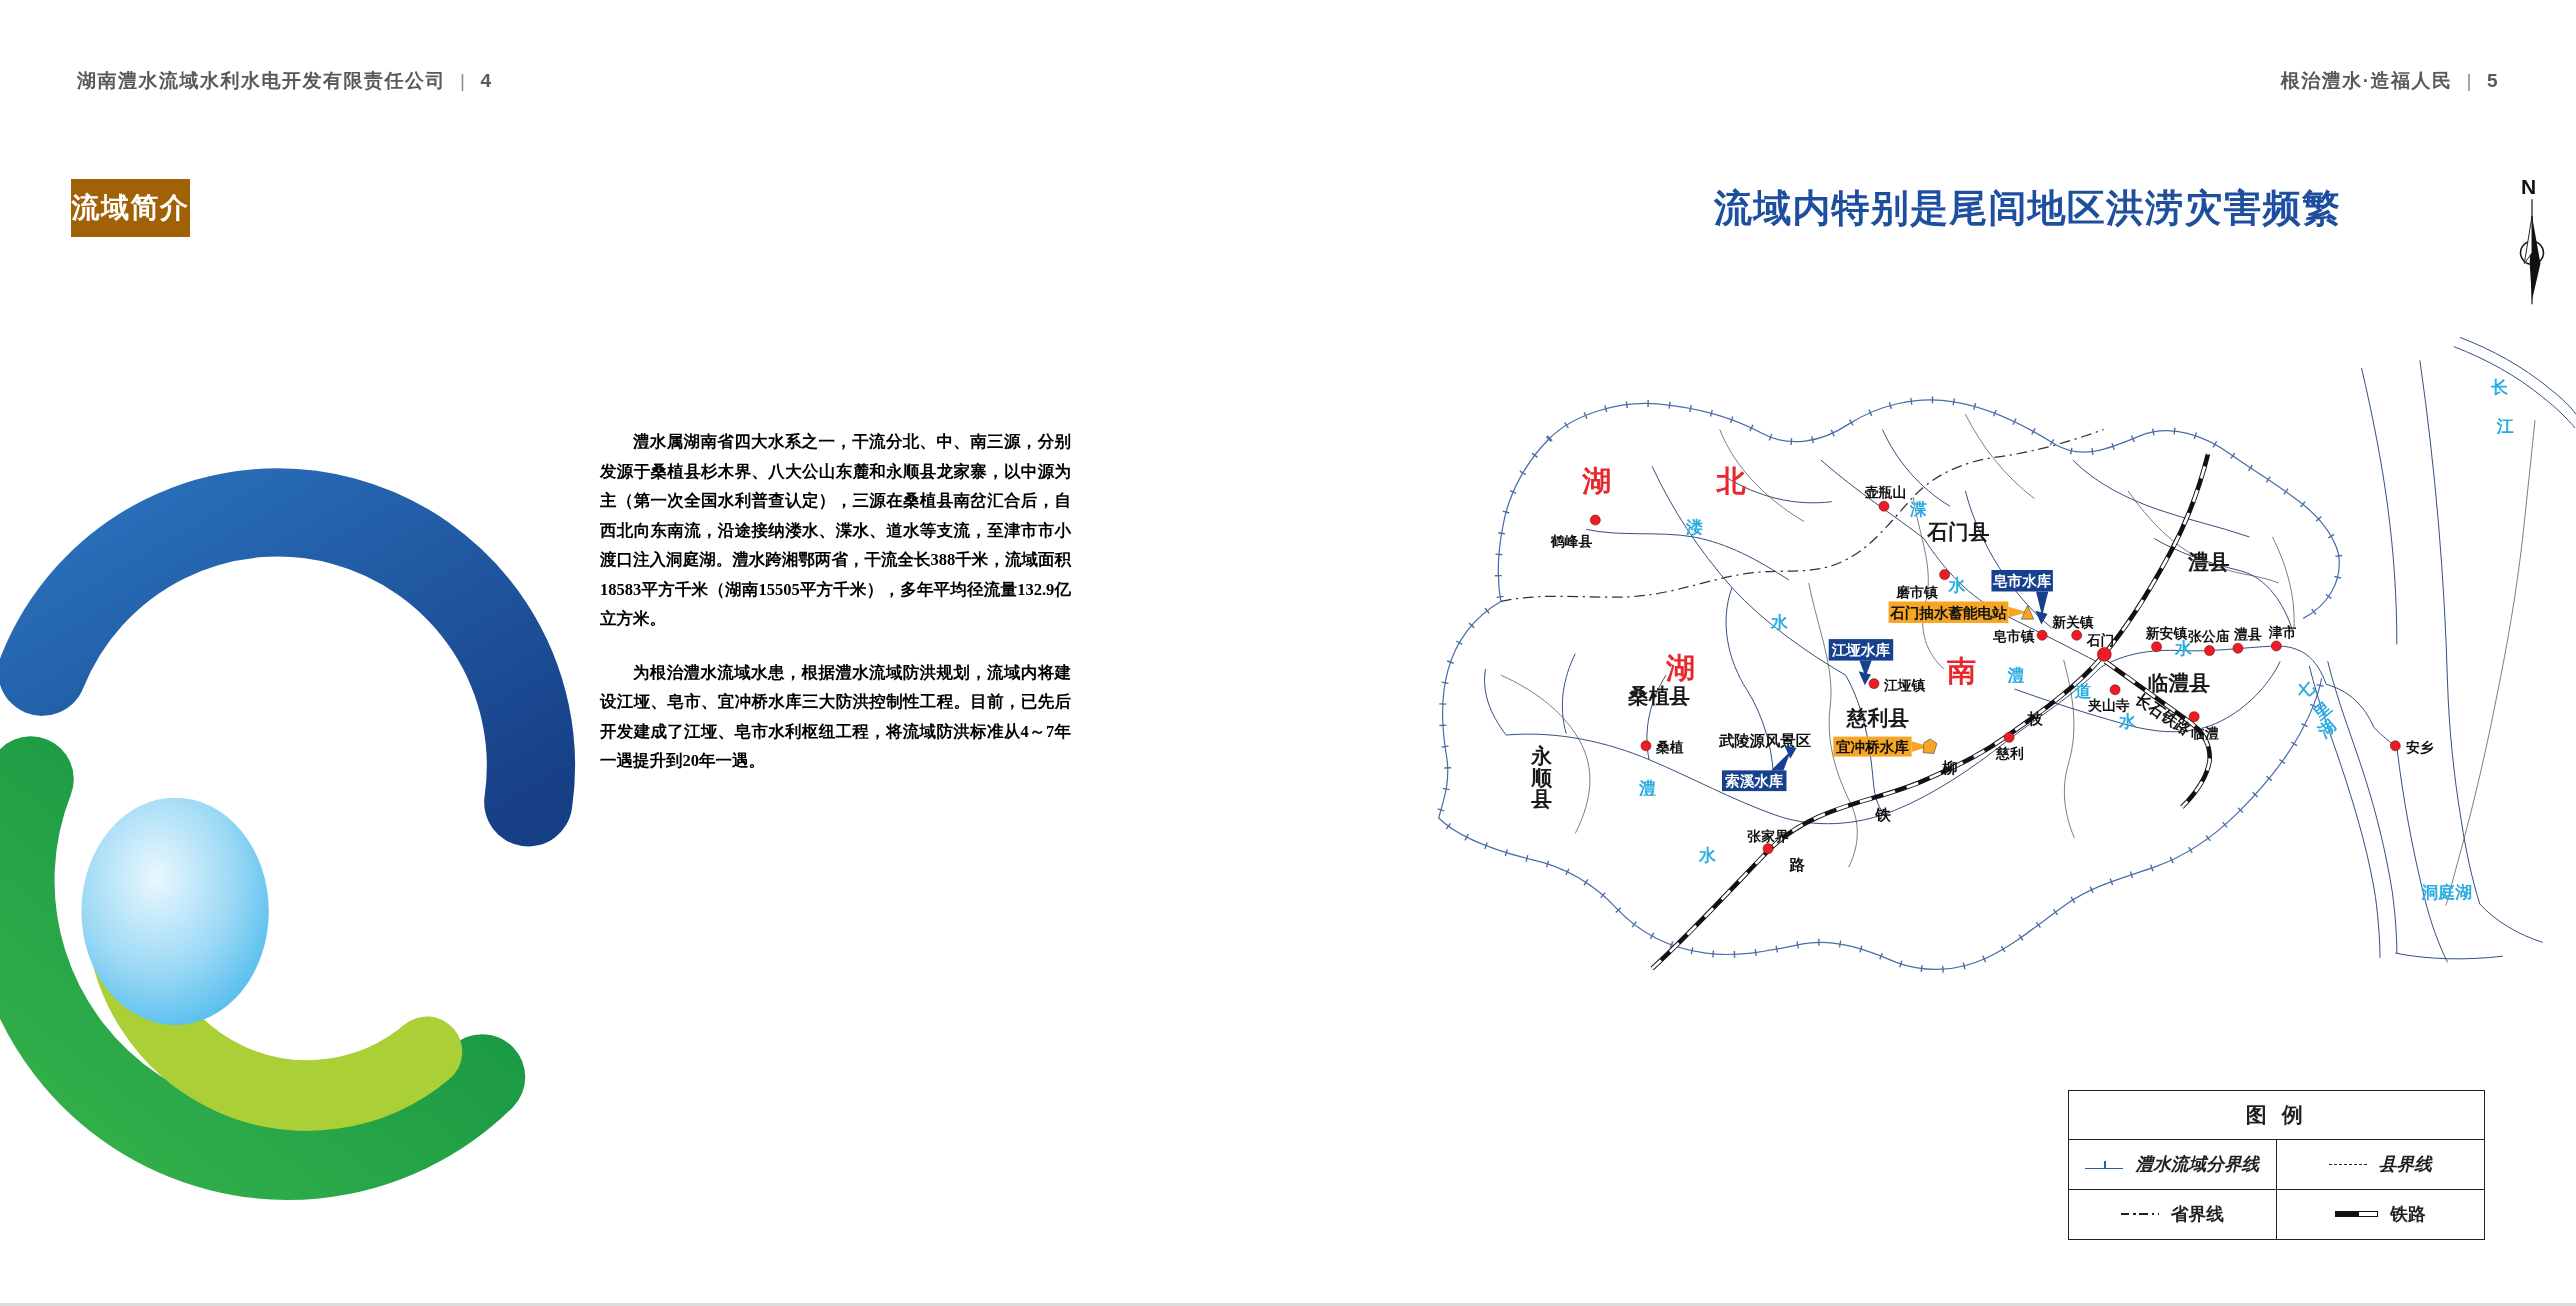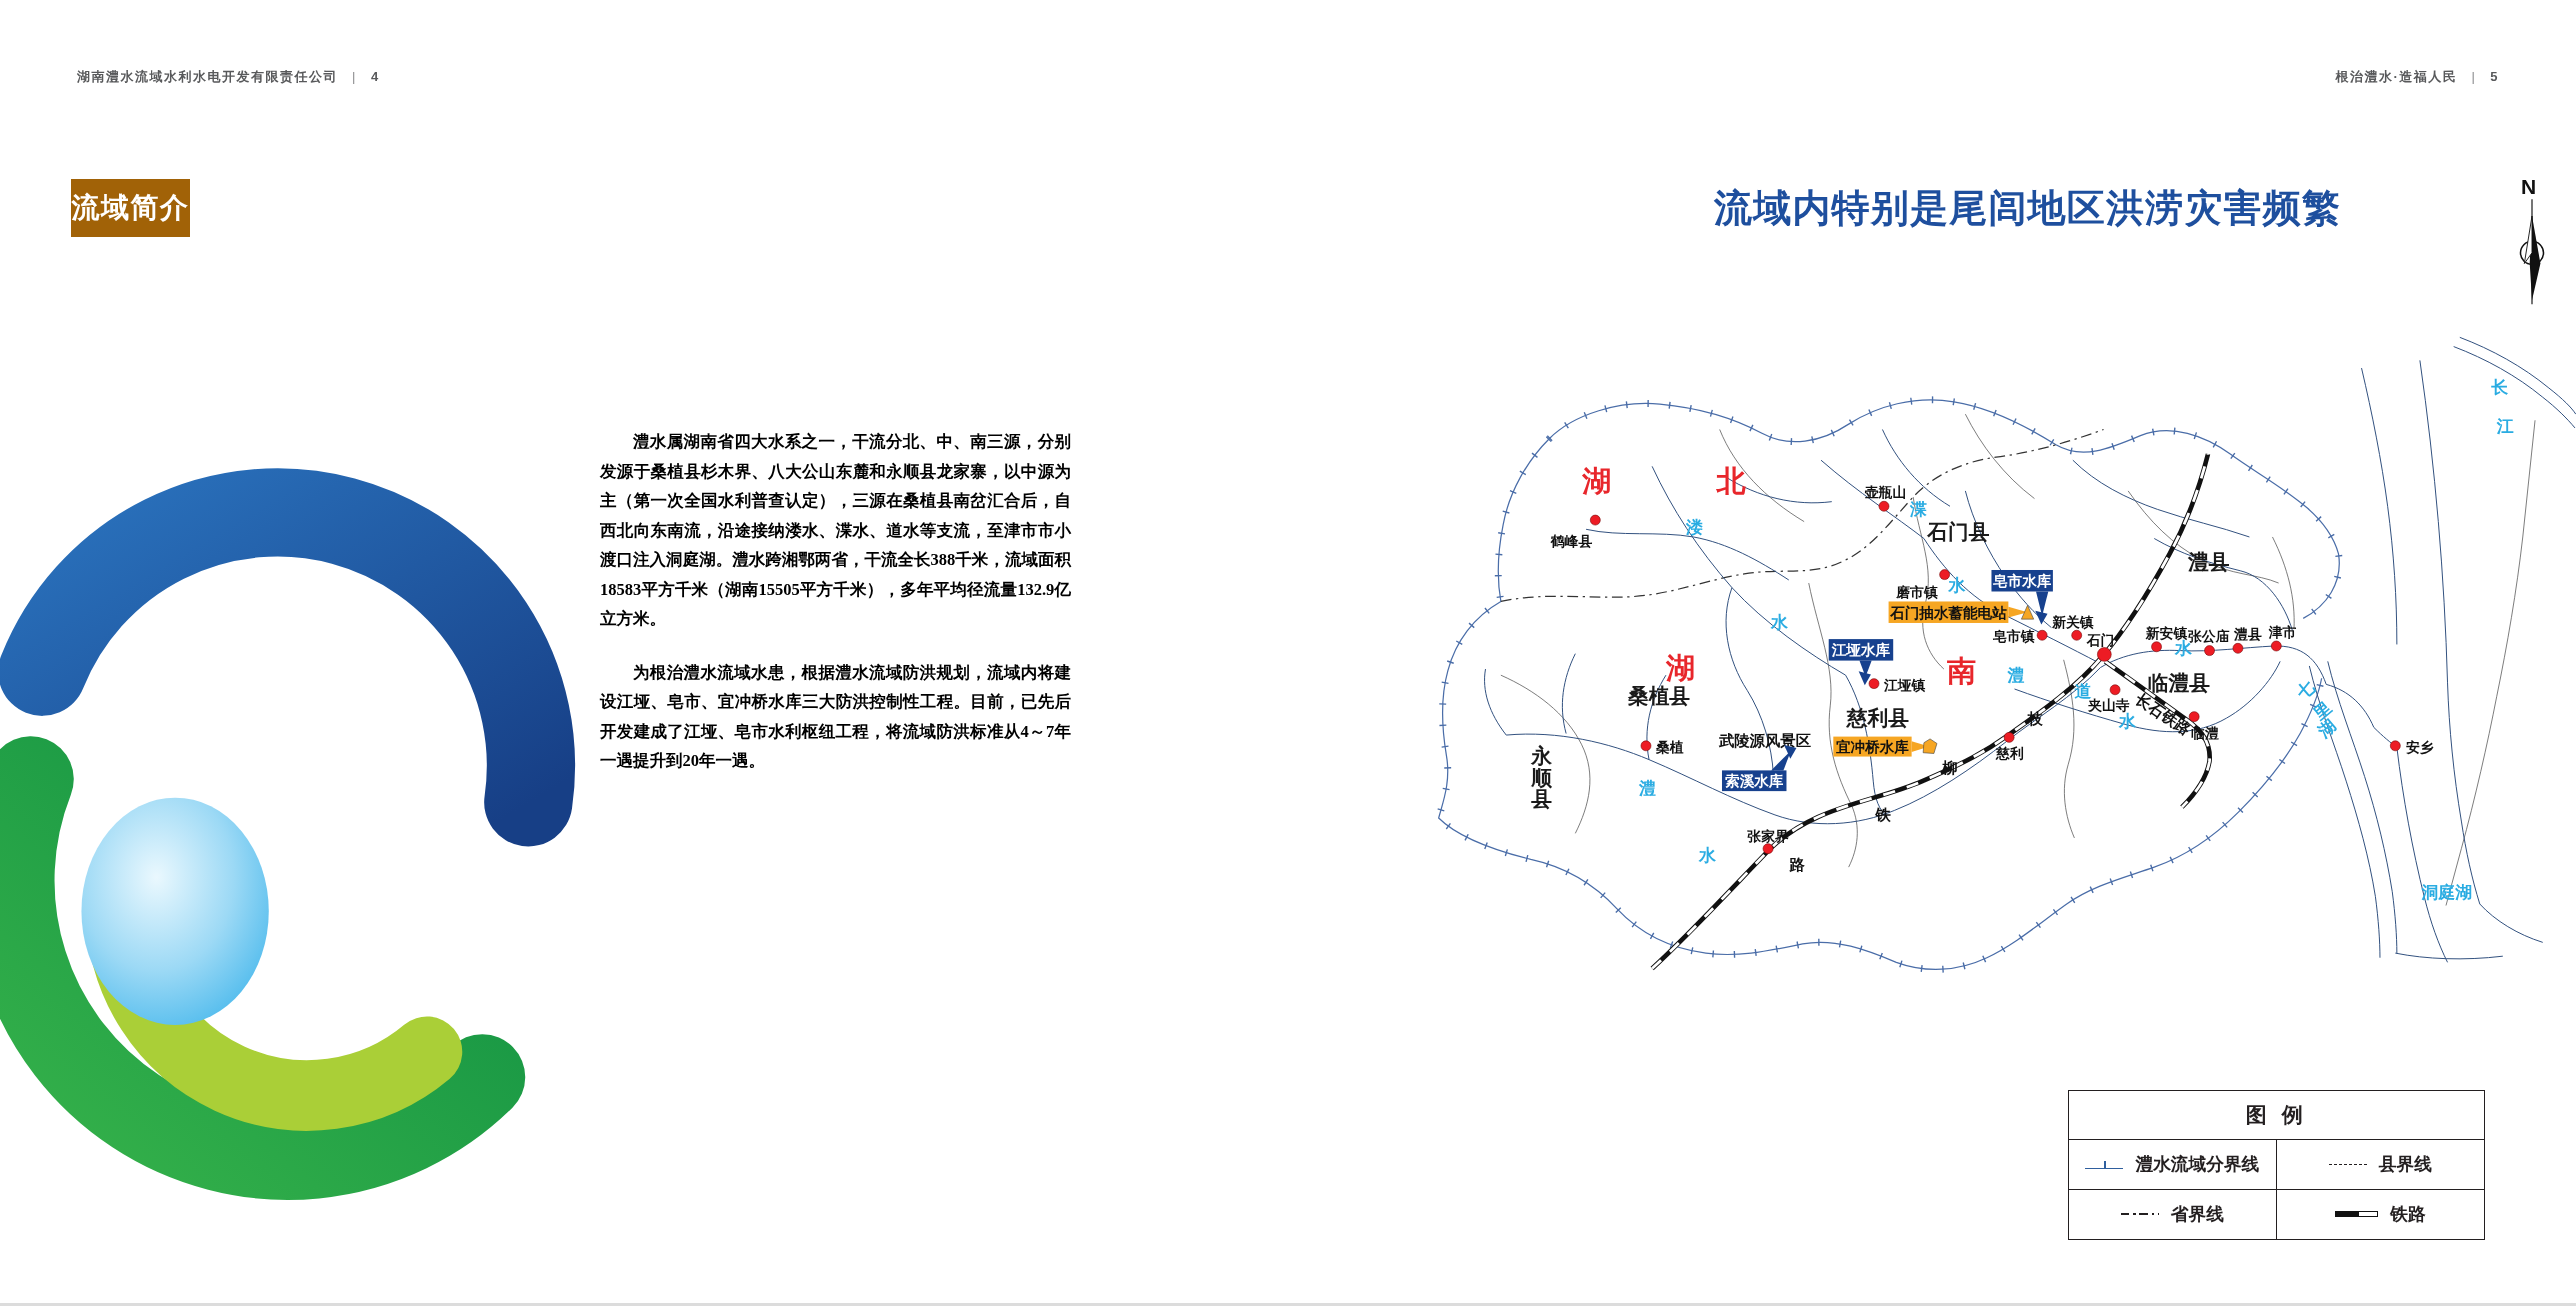--- a/index.html
+++ b/index.html
@@ -2,21 +2,21 @@
 <html style="font-size:12.3px"><head>
 <meta charset="utf-8">
 <style>
   html,body{margin:0;padding:0;}
   body{
     width:2576px;height:1306px;position:relative;background:#ffffff;overflow:hidden;
     font-family:"Liberation Sans",sans-serif;
   }
   
   .page-header{
-    position:absolute;top:68px;font-size:13px;font-weight:700;color:#58595b;
+    position:absolute;top:68px;font-size:19px;font-weight:700;color:#58595b;
     letter-spacing:1.5px;white-space:nowrap;
   }
   .page-header .hdr-sep{margin:0 14px;color:#8a8b8d;font-weight:400;}
   .hdr-left{left:77px;}
   .hdr-right{right:77px;text-align:right;}
   
   .section-title{
     position:absolute;left:71px;top:179px;width:119px;height:58px;background:#a16207;
     color:#ffffff;font-size:28px;font-weight:700;display:flex;align-items:center;
     justify-content:center;letter-spacing:1.5px;
@@ -65,21 +65,21 @@
   .legend-title{
     height:48px;border-bottom:1.5px solid #231f20;display:flex;align-items:center;
     justify-content:center;font-size:21px;font-weight:700;color:#231f20;letter-spacing:4.6px;
   }
   .legend-grid{flex:1;display:grid;grid-template-columns:1fr 1fr;grid-template-rows:1fr 1fr;}
   .legend-cell{
     display:flex;align-items:center;justify-content:center;gap:12.3px;
     font-size:17.7px;font-weight:700;color:#231f20;
   }
   .legend-cell.bordered-r{border-right:1.5px solid #231f20;}
-  .legend-cell.bordered-b{border-bottom:1.5px solid #231f20;}
+  .legend-cell.bordered-b{border-bottom:1.5px solid #231f20;font-style:italic;}
   .sym{display:inline-block;}
   .sym-basin{width:38px;height:7.7px;border-bottom:1.5px solid #2f5f9e;position:relative;}
   .sym-basin::after{content:'';position:absolute;left:50%;bottom:0;width:1.5px;height:7px;background:#2f5f9e;}
   .sym-county{width:38px;height:0;border-top:1.9px dashed #231f20;}
   .sym-prov{width:38px;height:2.3px;background:repeating-linear-gradient(90deg,#231f20 0 8.4px,transparent 8.4px 12.3px,#231f20 12.3px 14.6px,transparent 14.6px 18.4px);}
   .sym-rail{width:43px;height:6.1px;border:1.2px solid #111;box-sizing:border-box;background:linear-gradient(90deg,#111 0 55%,#fff 55% 100%);}
   
   .page-edge{position:absolute;left:0;bottom:0;width:100%;height:3.1px;background:#dcdcdc;}
 </style>
 </head>

